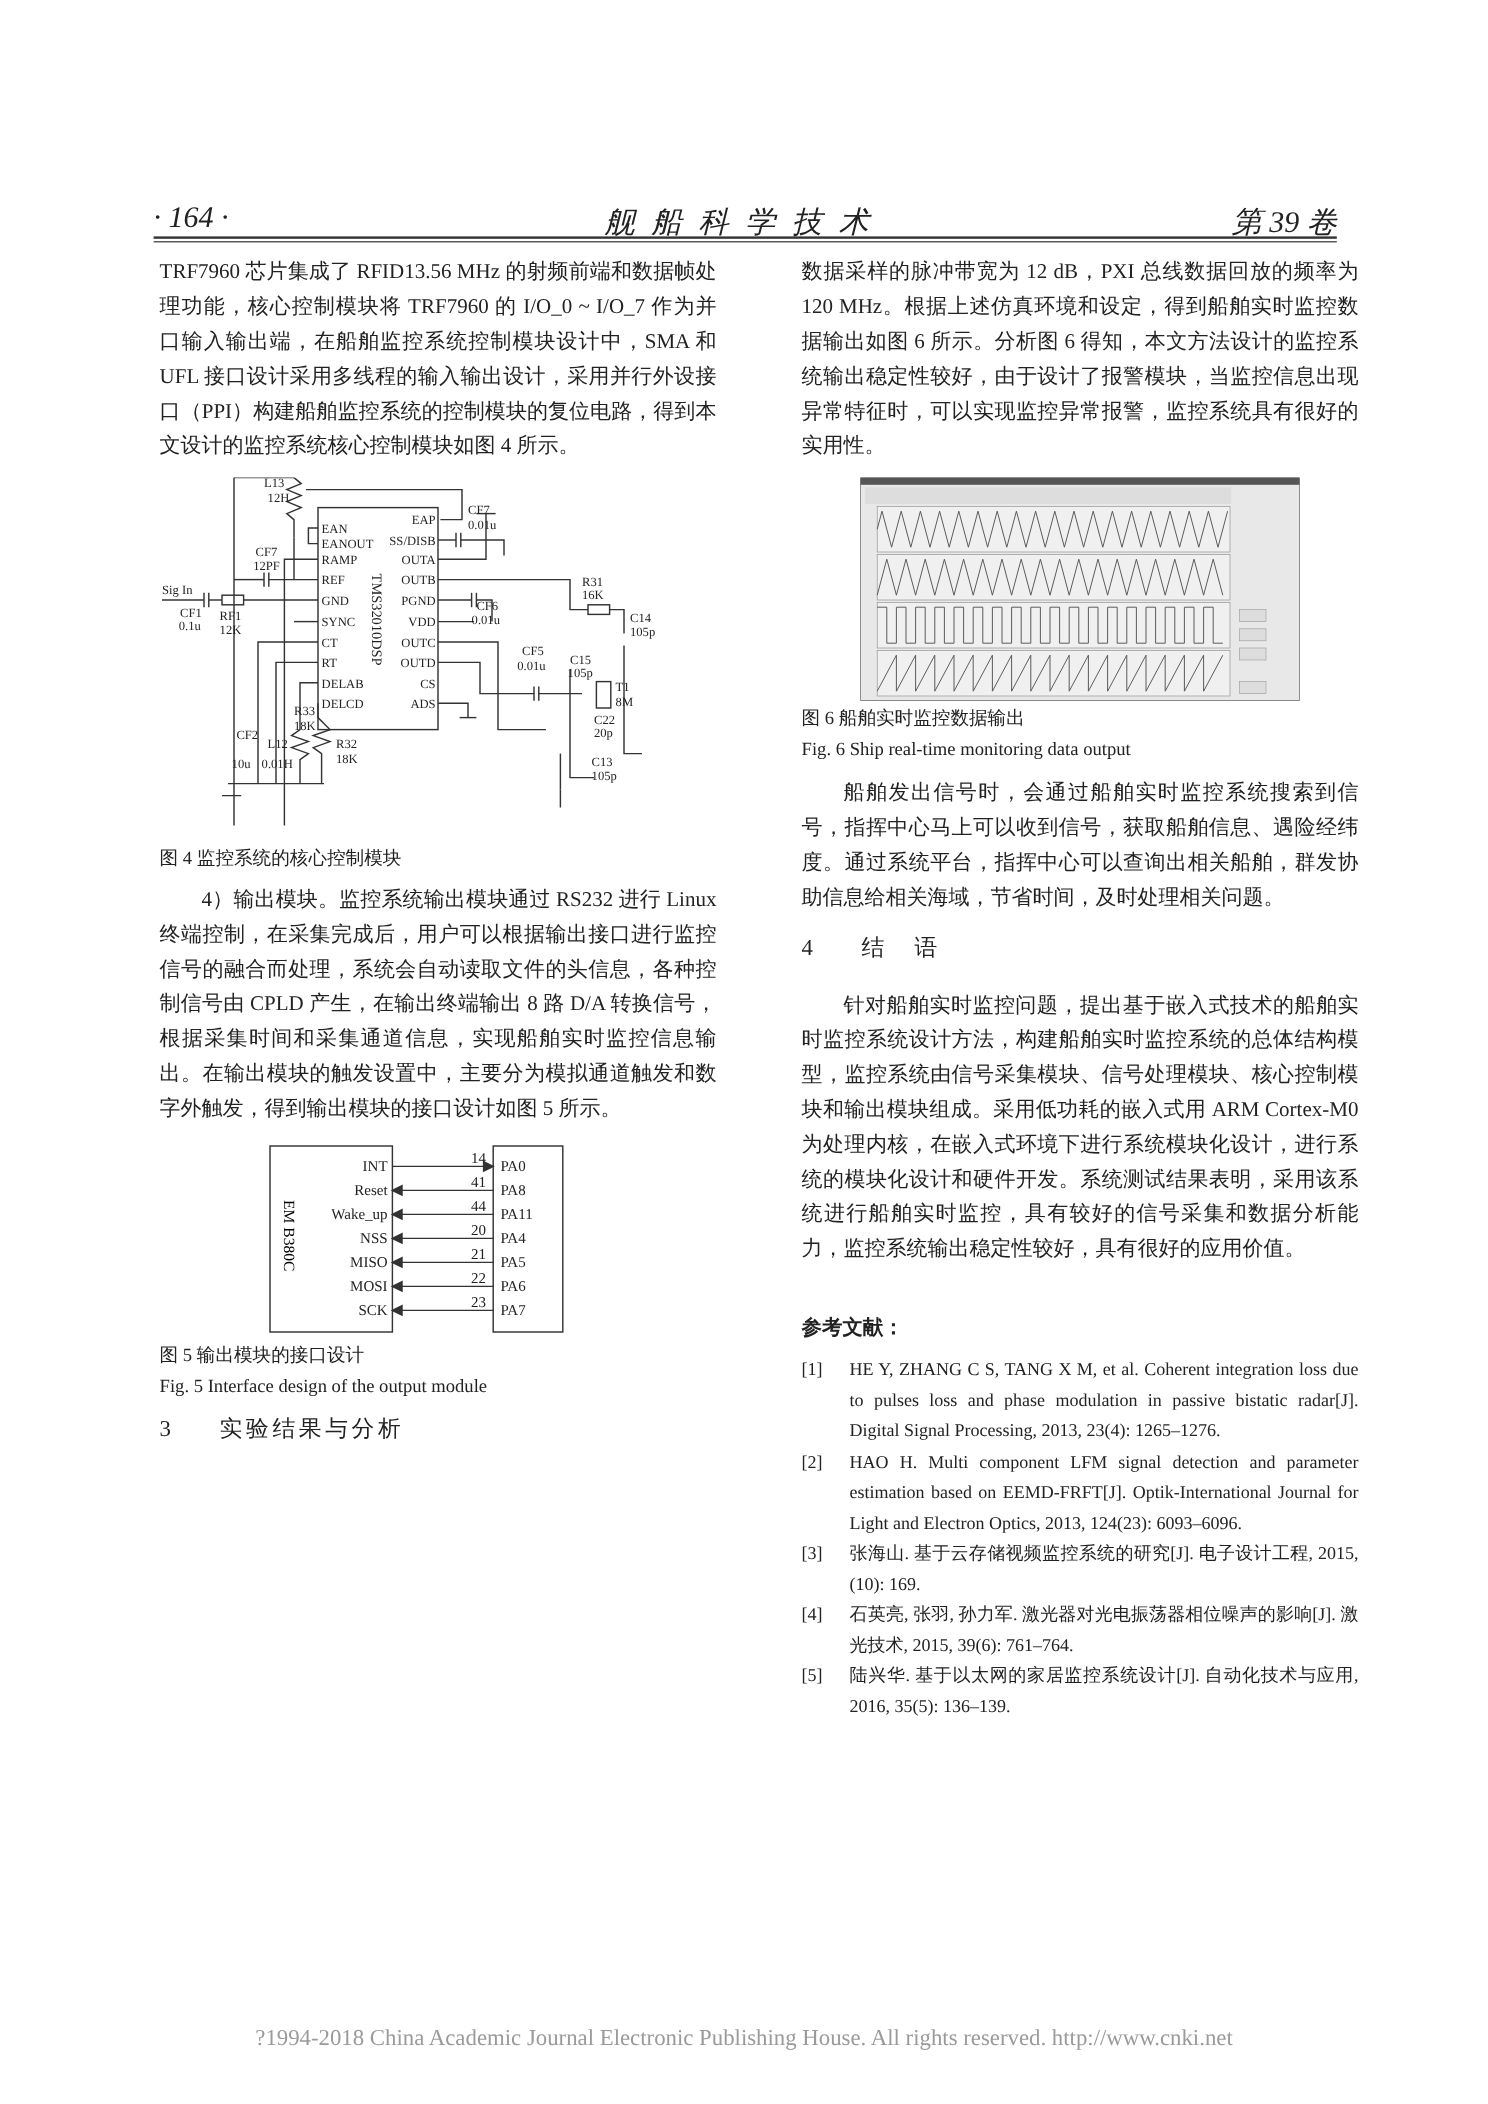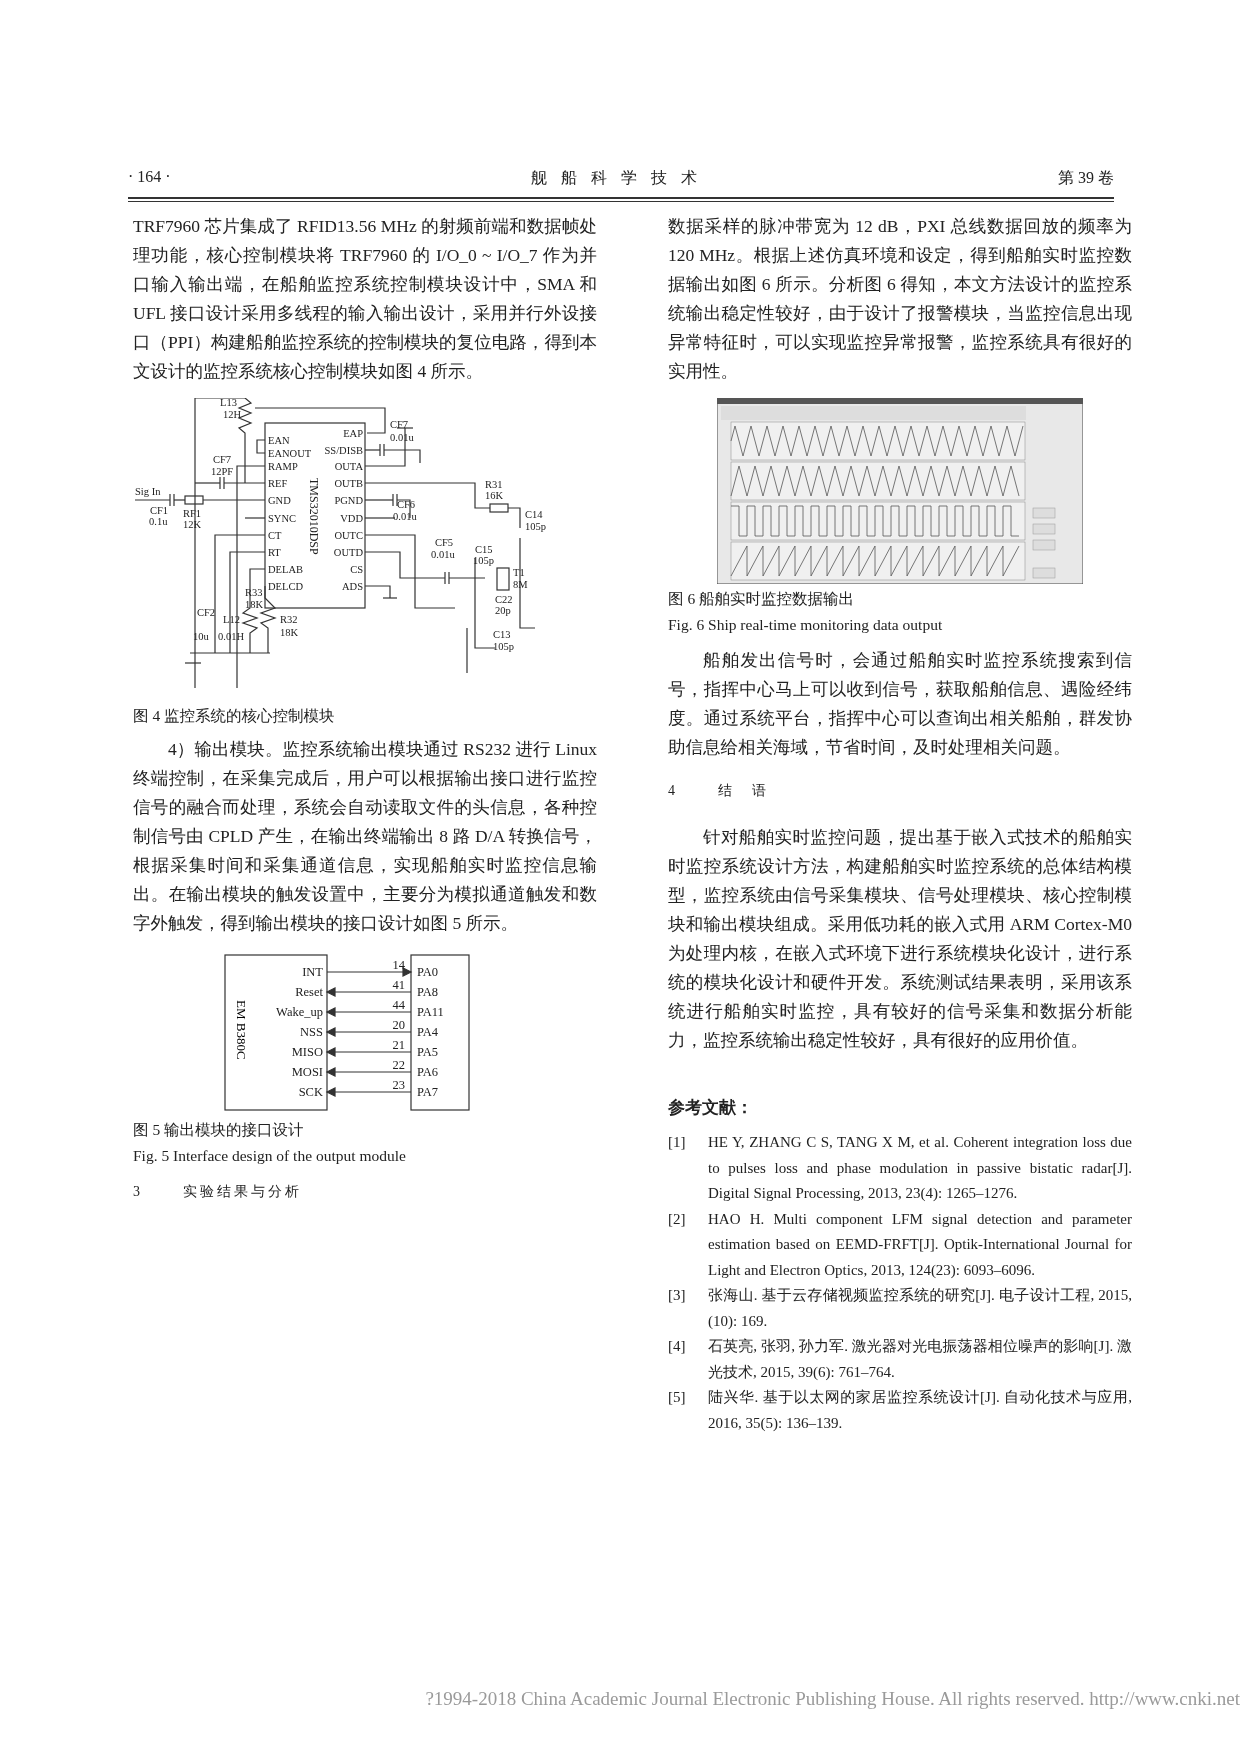--- a/index.html
+++ b/index.html
@@ -1,37 +1,37 @@
 <!DOCTYPE html>
 <html><head>
 <meta charset="utf-8">
 <style>
   html, body { margin:0; padding:0; background:#fff; }
   body { width:1240px; height:1753px; position:relative; overflow:hidden;
          font-family:"Liberation Serif","DejaVu Serif",serif; color:#222; }
-  .hdr { position:absolute; top:168px; left:128px; width:986px; height:22px; font-size:16px; }
+  .hdr { position:absolute; top:168px; left:128px; width:986px; height:22px; font-size:25px;font-style:italic; }
   .hdr .pg { position:absolute; left:0; top:0; }
   .hdr .jt { position:absolute; left:0; width:100%; text-align:center; letter-spacing:14px; top:0; }
   .hdr .vol { position:absolute; right:0; top:0;text-align:right; }
   .rule1 { position:absolute; top:197px; left:128px; width:986px; height:0; border-top:2px solid #333; }
   .rule2 { position:absolute; top:201px; left:128px; width:986px; height:0; border-top:1px solid #333; }
   .col { position:absolute; width:464px; font-size:17.5px; line-height:29px; text-align:justify; }
   .col p { margin:0; }
   .lcol { left:133px; }
   .rcol { left:668px; }
   .ind { text-indent:35px; }
-  .sec { font-size:14px; letter-spacing:3px; margin:0; }
+  .sec { font-size:19px; letter-spacing:3px; margin:0; }
   .sec .n { display:inline-block; width:50px; }
   .cap { text-align:left; font-size:15.5px; line-height:26px; }
   .fig { position:relative; margin:0 auto; }
   .refs { font-size:15px; line-height:25.5px; }
   .ref { position:relative; padding-left:40px; text-align:justify; }
   .ref .num { position:absolute; left:0; top:0; }
   .refh { font-size:17px; font-weight:bold; font-family:"DejaVu Sans","Liberation Sans",sans-serif; margin:0; }
-  .foot { position:absolute; top:1688px; left:0; width:1240px; text-align:right; color:#9a9a9a; font-size:19px; }
+  .foot { position:absolute; top:1688px; left:0; width:1240px; text-align:center; color:#9a9a9a; font-size:19px; }
   svg text { font-family:"Liberation Serif",serif; }
 </style>
 </head>
 <body>
 
 <div class="hdr">
   <span class="pg">· 164 ·</span>
   <span class="jt">舰船科学技术</span>
   <span class="vol">第 39 卷</span>
 </div>

